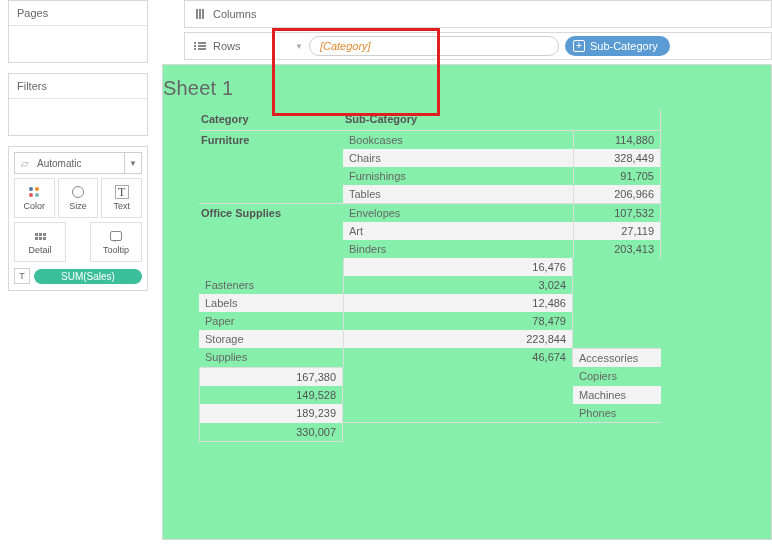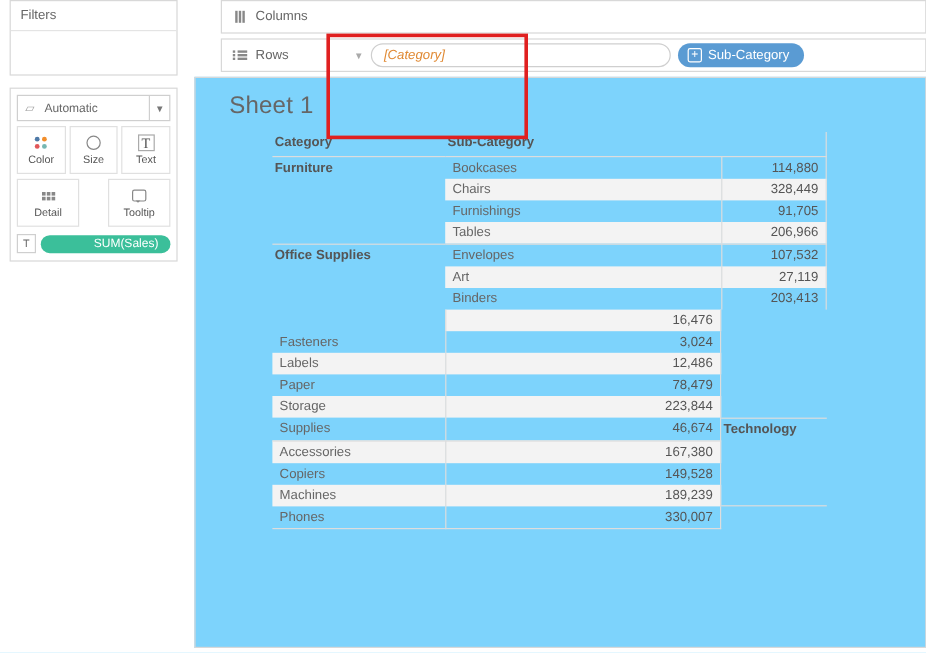--- a/index.html
+++ b/index.html
@@ -14,21 +14,21 @@
   .marks-select { border: 1px solid #cfcfcf; margin: 5px 5px 4px 5px; height: 22px; display: flex; align-items: center; padding: 0 6px; font-size: 10px; color: #666; position: relative; }
   .marks-select::after { content: ""; position: absolute; right: 16px; top: 0; bottom: 0; width: 1px; background: #cfcfcf; }
   .marks-caret { position: absolute; right: 4px; font-size: 8px; color: #777; }
   .sel-ico { width: 12px; display: inline-block; margin-right: 4px; color: #9b9b9b; font-size: 10px; }
   .marks-grid { display: grid; grid-template-columns: 1fr 1fr 1fr; gap: 3px; padding: 0 5px 2px; }
   .marks-grid-2 { grid-template-columns: 1fr 1fr; margin-top: 2px; gap: 24px; }
   .marks-cell { border: 1px solid #e0e0e0; height: 40px; display: flex; flex-direction: column; align-items: center; justify-content: center; font-size: 9px; color: #555; gap: 2px; }
   .marks-cell .ico { height: 14px; display: flex; align-items: center; justify-content: center; font-size: 12px; }
   .marks-pill-row { padding: 4px 5px 6px; display: flex; align-items: center; gap: 4px; }
   .t-box { width: 16px; height: 16px; border: 1px solid #cfcfcf; display: flex; align-items: center; justify-content: center; font-size: 9px; color: #666; }
-  .pill-green { background: #3bbf9a; color: #fff; border-radius: 10px; padding: 2px 10px; font-size: 10px; flex: 1; text-align: right; }
+  .pill-green { background: #3bbf9a; color: #fff; border-radius: 10px; padding: 2px 10px; font-size: 10px; flex: 1; text-align: center; }
   
   .color-dots { display: grid; grid-template-columns: 4px 4px; gap: 2px; }
   .color-dots span { width: 4px; height: 4px; border-radius: 50%; }
   .cd1{background:#4e79a7}.cd2{background:#f28e2b}.cd3{background:#e15759}.cd4{background:#76b7b2}
   .size-circ { width: 12px; height: 12px; border: 1px solid #888; border-radius: 50%; }
   .text-t { font-family: serif; font-size: 12px; border: 1px solid #aaa; width: 14px; height:14px; display:flex; align-items:center; justify-content:center; }
   .detail-grid { display: grid; grid-template-columns: 3px 3px 3px; gap: 1px; }
   .detail-grid span { width: 3px; height: 3px; background: #888; }
   .tooltip-bub { width: 12px; height: 10px; border: 1px solid #888; border-radius: 2px; position: relative; }
   .tooltip-bub::after { content:""; position:absolute; bottom:-4px; left:2px; border:2px solid transparent; border-top-color:#888; }
@@ -40,21 +40,21 @@
   .shelf-ico { color: #888; width: 14px; display: inline-flex; justify-content: center; }
   .shelf-content { flex: 1; display: flex; align-items: center; gap: 6px; padding-right: 8px; }
   .shelf-caret { color: #aaa; font-size: 8px; margin-right: 6px; }
   .input-pill { border: 1px solid #cfcfcf; border-radius: 10px; height: 20px; flex: 0 0 250px; display: flex; align-items: center; padding: 0 10px; font-size: 11px; }
   .input-pill .calc { color: #e08933; font-style: italic; }
   .pill-blue { background: #5a9bd3; color: #fff; border-radius: 11px; height: 20px; display: flex; align-items: center; padding: 0 12px 0 8px; font-size: 11px; gap: 5px; }
   .pill-blue .plus { width: 12px; height: 12px; border: 1px solid #fff; border-radius: 2px; display: flex; align-items: center; justify-content: center; font-size: 10px; line-height: 1; }
   
   .highlight-box { position: absolute; border: 3px solid #e02020; pointer-events: none; left: 272px; top: 28px; width: 168px; height: 88px; z-index: 10; }
   
-  .sheet-area { border: 1px solid #d8d8d8; padding: 12px 12px 8px 28px; margin-top: 0; background: #7dd3fc; height: 476px; overflow: hidden; }
+  .sheet-area { border: 1px solid #d8d8d8; padding: 12px 12px 8px 0; margin-top: 0; background: #86efac; height: 476px; overflow: hidden; }
   .sheet-title { font-size: 20px; font-weight: 300; color: #666; margin-bottom: 10px; letter-spacing: 0.2px; }
   .data-table { display: grid; grid-template-columns: 144px 230px 88px; font-size: 11px; margin-left: 36px; }
   .hdr { color: #555; font-weight: bold; padding: 3px 2px 5px; }
   .hdr.num { text-align: right; }
   .cat-cell { color: #555; font-weight: bold; padding: 3px 2px; }
   .sub-cell { color: #666; padding: 3px 6px; }
   .val-cell { color: #555; text-align: right; padding: 3px 6px; border-left: 1px solid #ddd; }
   .stripe { background: #f3f3f3; }
   .col3-holder { border-right: 1px solid #ddd; text-align: right; }
   .border-top { border-top: 1px solid #ddd; }
@@ -64,20 +64,24 @@
   .cols-icon span { width: 2px; height: 10px; background: #888; }
   .rows-wrap { display: inline-flex; align-items:center; }
   .rows-wrap .dot{width:2px;height:2px;background:#888;margin-right:2px}
   .rows-wrap .line{width:8px;height:2px;background:#888}
   .rows-stack{display:flex;flex-direction:column;gap:1px}
 </style>
 </head>
 <body>
 
 <div class="left-col">
+  <div class="panel">
+    <div class="panel-header">Pages</div>
+    <div class="panel-body"></div>
+  </div>
   <div class="panel">
     <div class="panel-header">Filters</div>
     <div class="panel-body"></div>
   </div>
   <div class="panel marks-panel">
     <div class="marks-select">
       <span class="sel-ico">▱</span>
       <span>Automatic</span>
       <span class="marks-caret">▼</span>
     </div>
@@ -217,21 +221,20 @@
         <div class="val-cell col3-holder stripe">12,486</div>
         <div class="cat-cell"></div>
         <div class="sub-cell">Paper</div>
         <div class="val-cell col3-holder">78,479</div>
         <div class="cat-cell"></div>
         <div class="sub-cell stripe">Storage</div>
         <div class="val-cell col3-holder stripe">223,844</div>
         <div class="cat-cell"></div>
         <div class="sub-cell">Supplies</div>
         <div class="val-cell col3-holder">46,674</div>
-        <div class="cat-cell border-top">Technology</div>
         <div class="sub-cell stripe border-top">Accessories</div>
         <div class="val-cell col3-holder stripe border-top">167,380</div>
         <div class="cat-cell"></div>
         <div class="sub-cell">Copiers</div>
         <div class="val-cell col3-holder">149,528</div>
         <div class="cat-cell"></div>
         <div class="sub-cell stripe">Machines</div>
         <div class="val-cell col3-holder stripe">189,239</div>
         <div class="cat-cell border-bot"></div>
         <div class="sub-cell border-bot">Phones</div>

